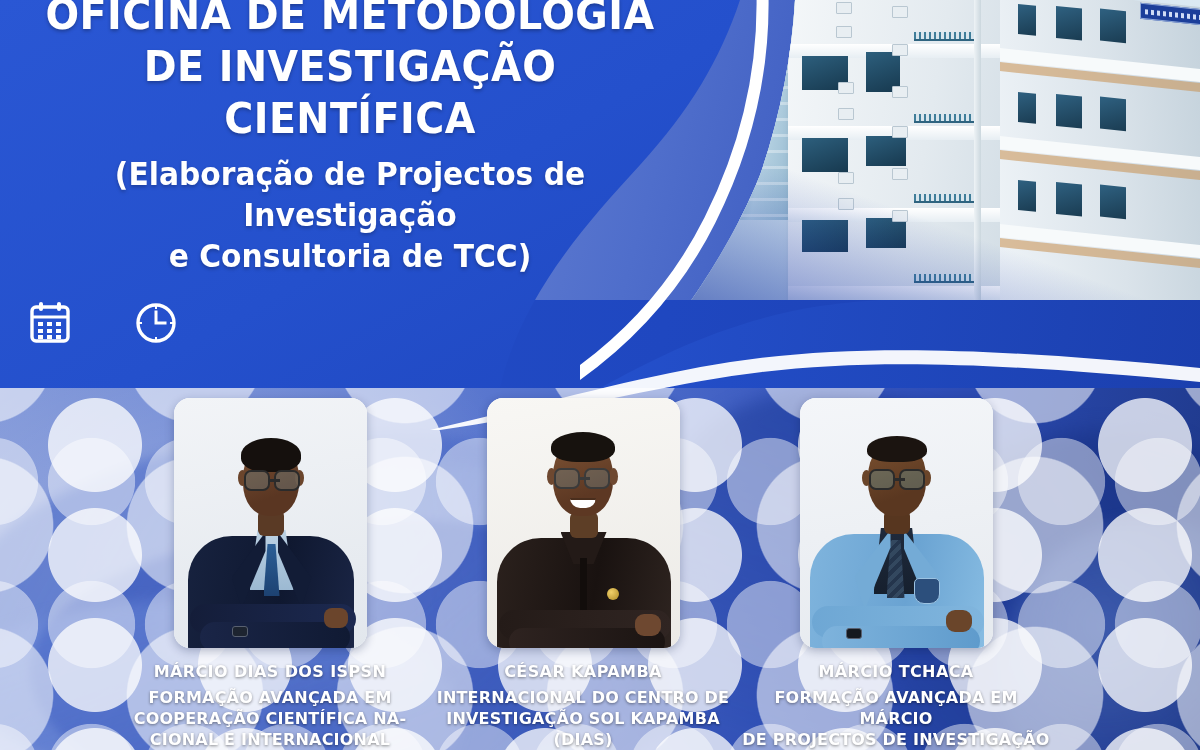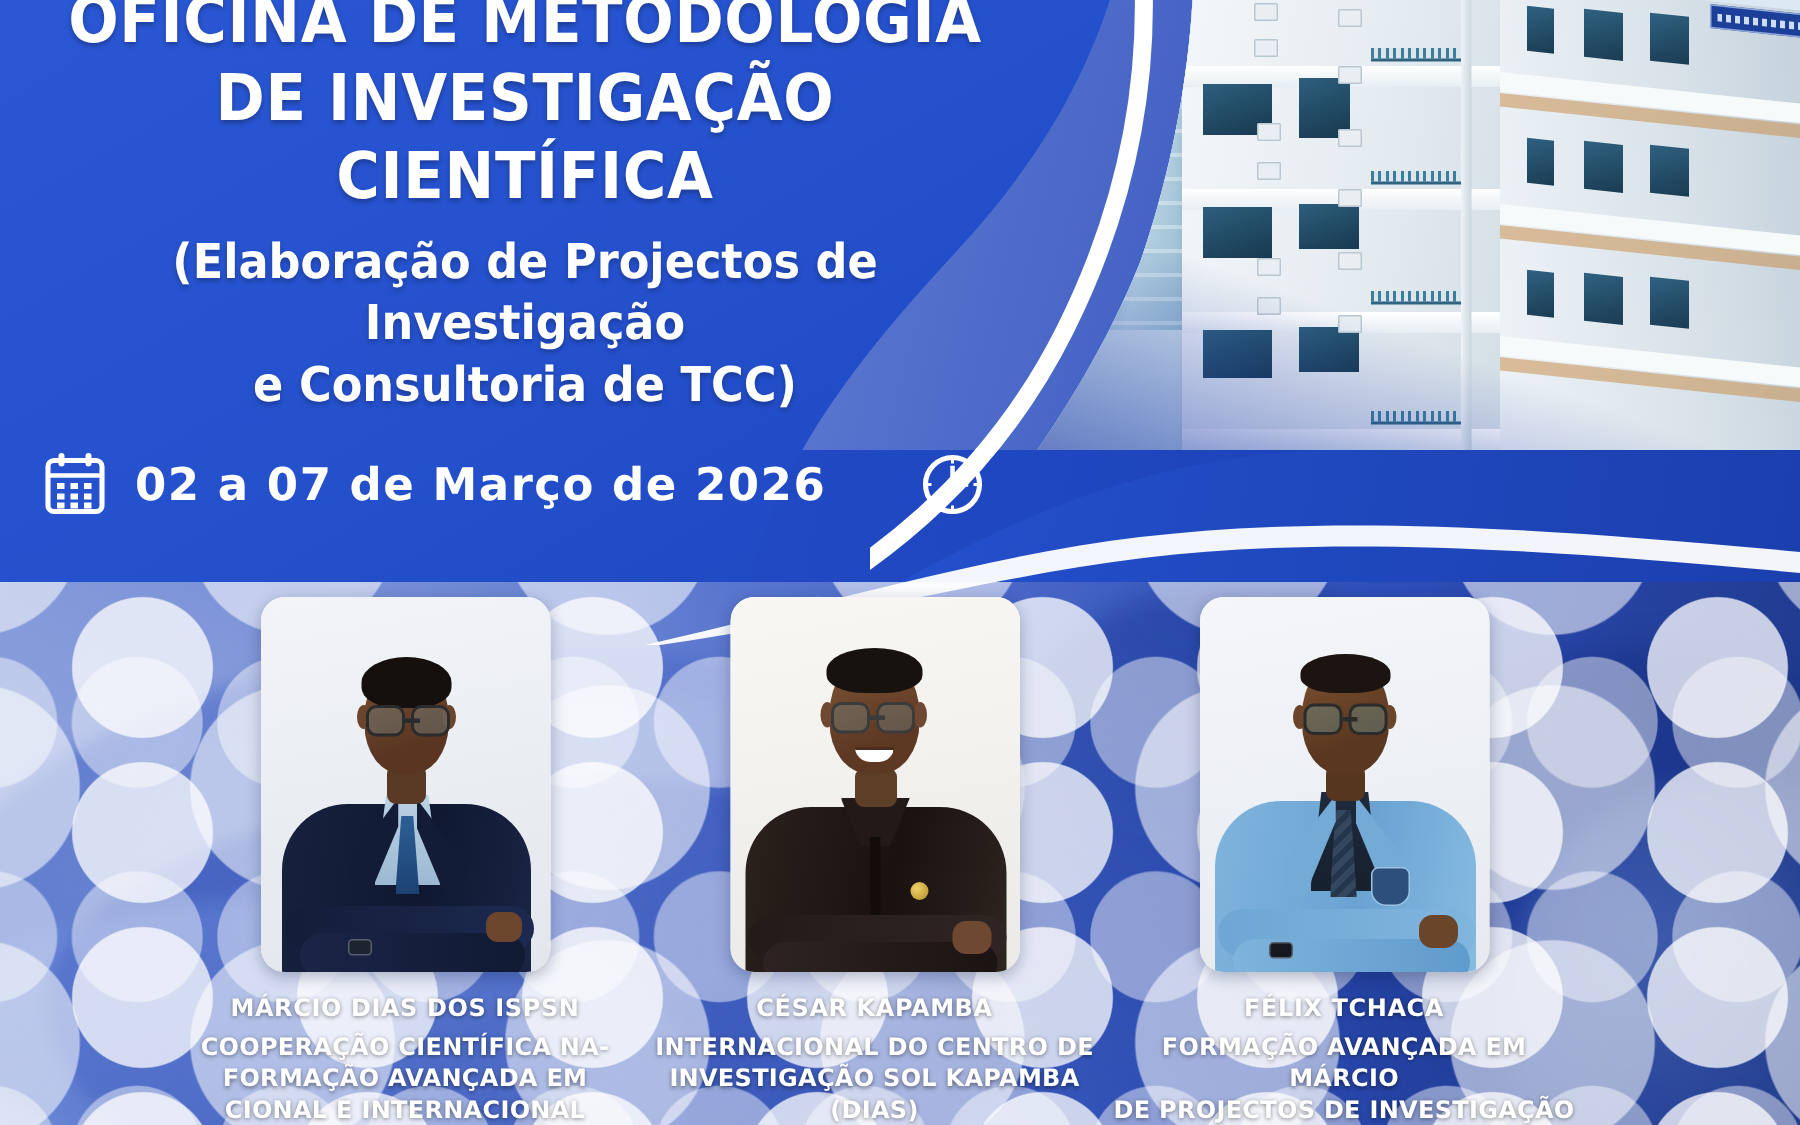--- a/index.html
+++ b/index.html
@@ -358,21 +358,20 @@
             <rect x="19" y="22" width="5" height="4"></rect>
           <rect x="28" y="22" width="5" height="4"></rect>
           <rect x="10" y="29" width="5" height="4"></rect>
             <rect x="19" y="29" width="5" height="4"></rect>
           <rect x="28" y="29" width="5" height="4"></rect>
           <rect x="10" y="35" width="5" height="4"></rect>
             <rect x="19" y="35" width="5" height="4"></rect>
           <rect x="28" y="35" width="5" height="4"></rect>
         </g>
       </svg>
-      <span class="date-text">02 a 07 de Março de 2026</span>
     </div>
 
     <div class="meta-item time-item">
       <svg width="44" height="46" viewBox="0 0 44 46">
         <circle cx="22" cy="23" r="18" fill="none" stroke="#ffffff" stroke-width="3.4"></circle>
         <g stroke="#ffffff" stroke-width="2">
           <line x1="22" y1="5" x2="22" y2="9"></line>
           <line x1="22" y1="37" x2="22" y2="41"></line>
           <line x1="4" y1="23" x2="8" y2="23"></line>
           <line x1="36" y1="23" x2="40" y2="23"></line>
@@ -421,22 +420,22 @@
         <div class="arm" style="left:16px; top:206px; width:166px; height:30px;
              background:linear-gradient(90deg,#141d39,#1c2950);"></div>
         <div class="arm" style="left:26px; top:224px; width:150px; height:30px;
              background:linear-gradient(90deg,#1a2547,#101a33);"></div>
         <div style="position:absolute; left:150px; top:210px; width:24px; height:20px;
              background:#6b452c; border-radius:8px;"></div>
         <div class="watch" style="left:58px; top:228px;"></div>
       </div>
       <div class="sp-name">MÁRCIO DIAS DOS ISPSN</div>
       <div class="sp-role">
+        <span style="display:block">FORMAÇÃO AVANÇADA  EM</span>
         <span style="display:block">COOPERAÇÃO CIENTÍFICA NA-</span>
-        <span style="display:block">FORMAÇÃO AVANÇADA  EM</span>
         <span style="display:block">CIONAL E INTERNACIONAL</span>
       </div>
     </div>
 
     <div class="speaker sp2">
       <div class="photo-card">
         <div class="pbg" style="background:linear-gradient(170deg,#f8f7f4,#eceae6);"></div>
         <div class="torso" style="left:10px; top:140px; width:174px; height:115px;
              background:linear-gradient(100deg,#2b211d,#191210 55%,#2e2420);"></div>
 
@@ -512,21 +511,21 @@
         </div>
 
         <div class="arm" style="left:12px; top:208px; width:172px; height:32px;
              background:linear-gradient(90deg,#6ea7d4,#80b5dd);"></div>
         <div class="arm" style="left:22px; top:228px; width:158px; height:30px;
              background:linear-gradient(90deg,#7eb3dc,#5f9bcc);"></div>
         <div style="position:absolute; left:146px; top:212px; width:26px; height:22px;
              background:#6a452a; border-radius:9px;"></div>
         <div class="watch" style="left:46px; top:230px; background:#15191f;"></div>
       </div>
-      <div class="sp-name">FÉLIX TCHACA</div>
+      <div class="sp-name">MÁRCIO TCHACA</div>
       <div class="sp-role">
         <span style="display:block">FORMAÇÃO AVANÇADA EM MÁRCIO</span>
         <span style="display:block">DE PROJECTOS DE INVESTIGAÇÃO E</span>
 
       </div>
     </div>
 
   </div>
 </div>
 

